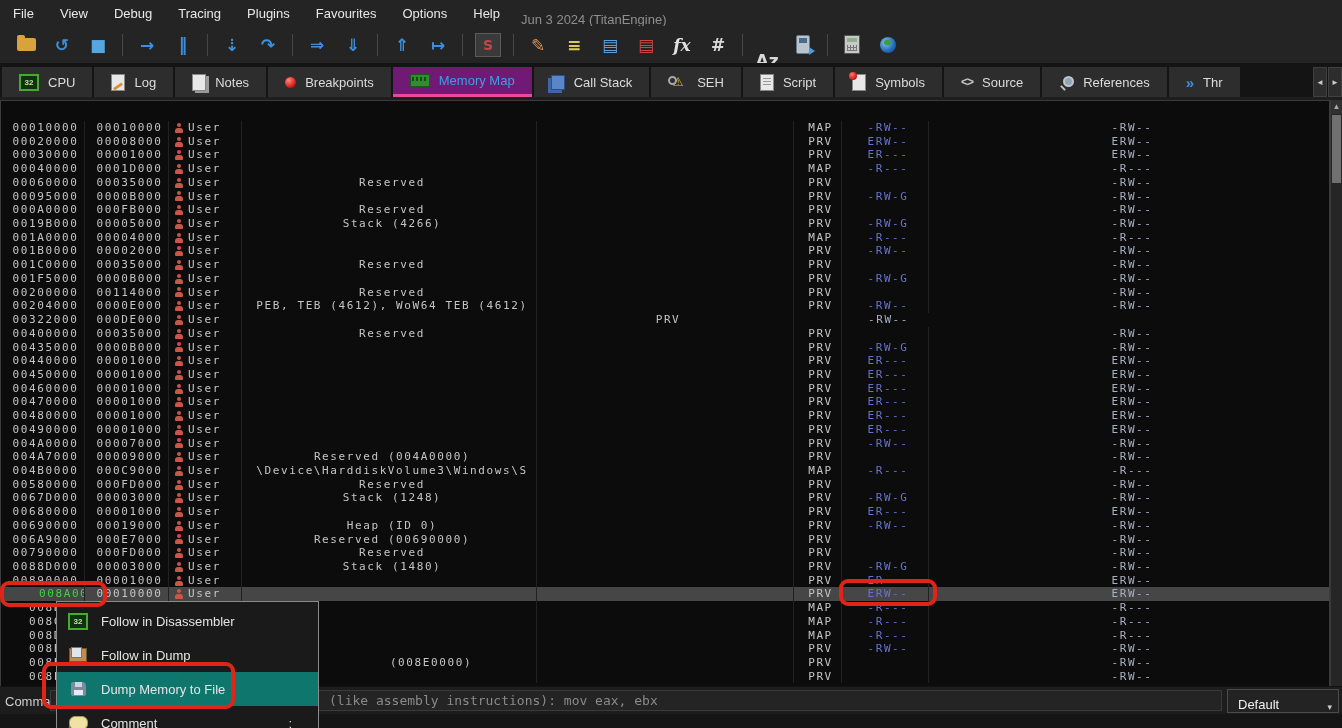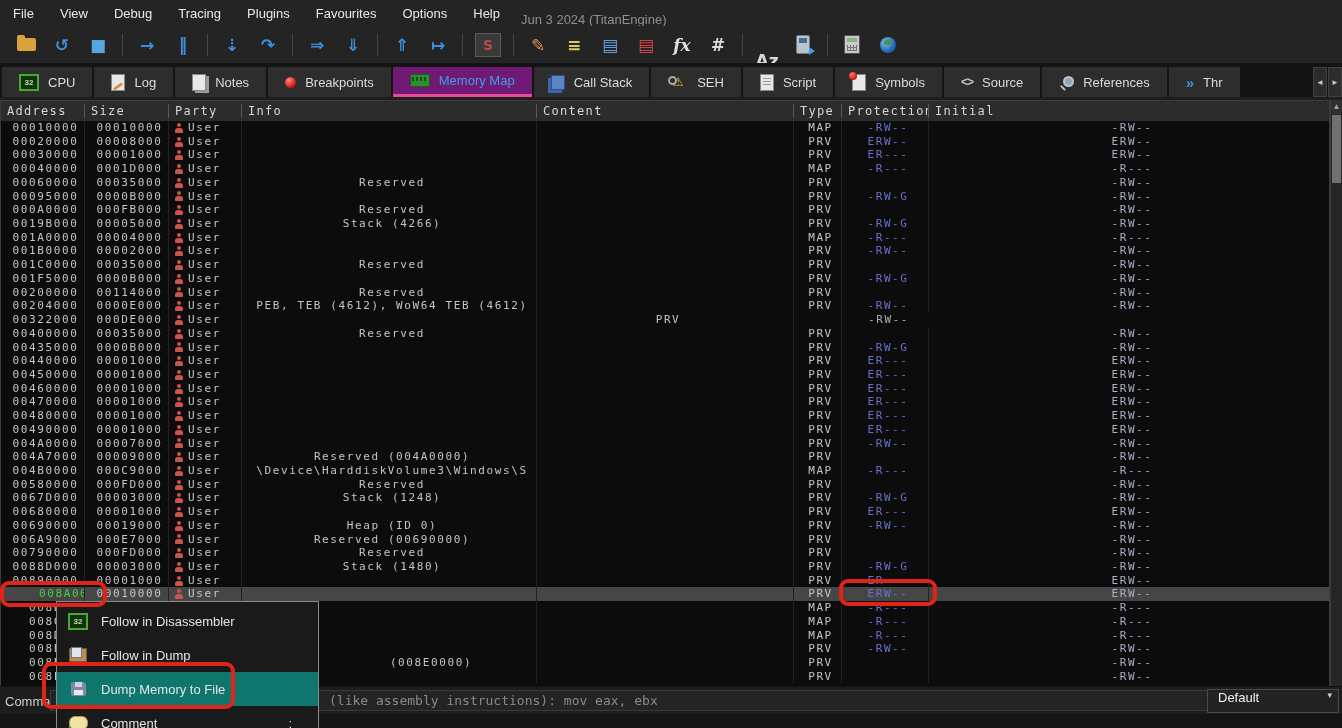--- a/index.html
+++ b/index.html
@@ -121,22 +121,22 @@
   .anno{position:absolute;border:4px solid #e02418;border-radius:9px;z-index:40;pointer-events:none;box-sizing:border-box;}
   #annoAddr{left:0;top:581px;width:107px;height:26px;}
   #annoProt{left:839px;top:579px;width:98px;height:27px;}
   #annoMenu{left:42px;top:662px;width:193px;height:47px;}
 
   
   .commandbar{position:absolute;left:0;top:686px;right:0;height:28px;background:#1d1d1d;border-top:1px solid #121212;box-sizing:border-box;}
   .cmd-label{position:absolute;left:5px;top:7px;font-size:13px;color:#cfcfcf;}
   .cmd-field{position:absolute;left:50px;top:3px;height:21px;width:1172px;background:#242424;border:1px solid #3a3a3a;box-sizing:border-box;}
   .cmd-ph{position:absolute;left:278px;top:2px;font-family:"DejaVu Sans Mono",monospace;font-size:13px;color:#8a8a8a;white-space:pre;}
-  .profile{position:absolute;right:3px;top:2px;width:132px;height:24px;background:#232323;border:1px solid #4a4a4a;
-       color:#f0f0f0;font-size:13px;display:flex;align-items:flex-start;padding-left:10px;box-sizing:border-box;}
+  .profile{position:absolute;right:3px;top:2px;width:112px;height:24px;background:#232323;border:1px solid #4a4a4a;
+       color:#f0f0f0;font-size:13px;display:flex;align-items:flex-end;padding-left:10px;box-sizing:border-box;}
   .profile .caret{margin-left:auto;margin-right:6px;font-size:9px;color:#cfcfcf;}
   .statusstrip{position:absolute;left:0;top:714px;right:0;height:14px;background:#151515;}
 </style>
 </head>
 <body>
 
 <div class="window">
 
   <div class="menubar">
     <div class="menu-items" id="menubar-items">
@@ -243,30 +243,20 @@
           <span class="ti icon-threads">»</span>
           <span class="tab-label">Thr</span>
         </div>
       </div>
     <div class="tabspacer"></div>
     <div class="tab-scroll">◄</div>
     <div class="tab-scroll">►</div>
   </div>
 
   <div class="tableframe">
-    <div class="thead" id="thead">
-        <div>Address</div>
-        <div>Size</div>
-        <div>Party</div>
-        <div>Info</div>
-        <div>Content</div>
-        <div>Type</div>
-        <div>Protection</div>
-        <div>Initial</div>
-      </div>
     <div class="tbody" id="tbody">
         <div class="trow"><div class="addr">00010000</div><div class="size">00010000</div><div class="party"><span class="person"></span><span>User</span></div><div class="info"></div><div class="content"></div><div class="type">MAP</div><div class="prot">-RW--</div><div class="init">-RW--</div></div>
         <div class="trow"><div class="addr">00020000</div><div class="size">00008000</div><div class="party"><span class="person"></span><span>User</span></div><div class="info"></div><div class="content"></div><div class="type">PRV</div><div class="prot">ERW--</div><div class="init">ERW--</div></div>
         <div class="trow"><div class="addr">00030000</div><div class="size">00001000</div><div class="party"><span class="person"></span><span>User</span></div><div class="info"></div><div class="content"></div><div class="type">PRV</div><div class="prot">ER---</div><div class="init">ERW--</div></div>
         <div class="trow"><div class="addr">00040000</div><div class="size">0001D000</div><div class="party"><span class="person"></span><span>User</span></div><div class="info"></div><div class="content"></div><div class="type">MAP</div><div class="prot">-R---</div><div class="init">-R---</div></div>
         <div class="trow"><div class="addr">00060000</div><div class="size">00035000</div><div class="party"><span class="person"></span><span>User</span></div><div class="info">Reserved</div><div class="content"></div><div class="type">PRV</div><div class="prot"></div><div class="init">-RW--</div></div>
         <div class="trow"><div class="addr">00095000</div><div class="size">0000B000</div><div class="party"><span class="person"></span><span>User</span></div><div class="info"></div><div class="content"></div><div class="type">PRV</div><div class="prot">-RW-G</div><div class="init">-RW--</div></div>
         <div class="trow"><div class="addr">000A0000</div><div class="size">000FB000</div><div class="party"><span class="person"></span><span>User</span></div><div class="info">Reserved</div><div class="content"></div><div class="type">PRV</div><div class="prot"></div><div class="init">-RW--</div></div>
         <div class="trow"><div class="addr">0019B000</div><div class="size">00005000</div><div class="party"><span class="person"></span><span>User</span></div><div class="info">Stack (4266)</div><div class="content"></div><div class="type">PRV</div><div class="prot">-RW-G</div><div class="init">-RW--</div></div>
         <div class="trow"><div class="addr">001A0000</div><div class="size">00004000</div><div class="party"><span class="person"></span><span>User</span></div><div class="info"></div><div class="content"></div><div class="type">MAP</div><div class="prot">-R---</div><div class="init">-R---</div></div>

